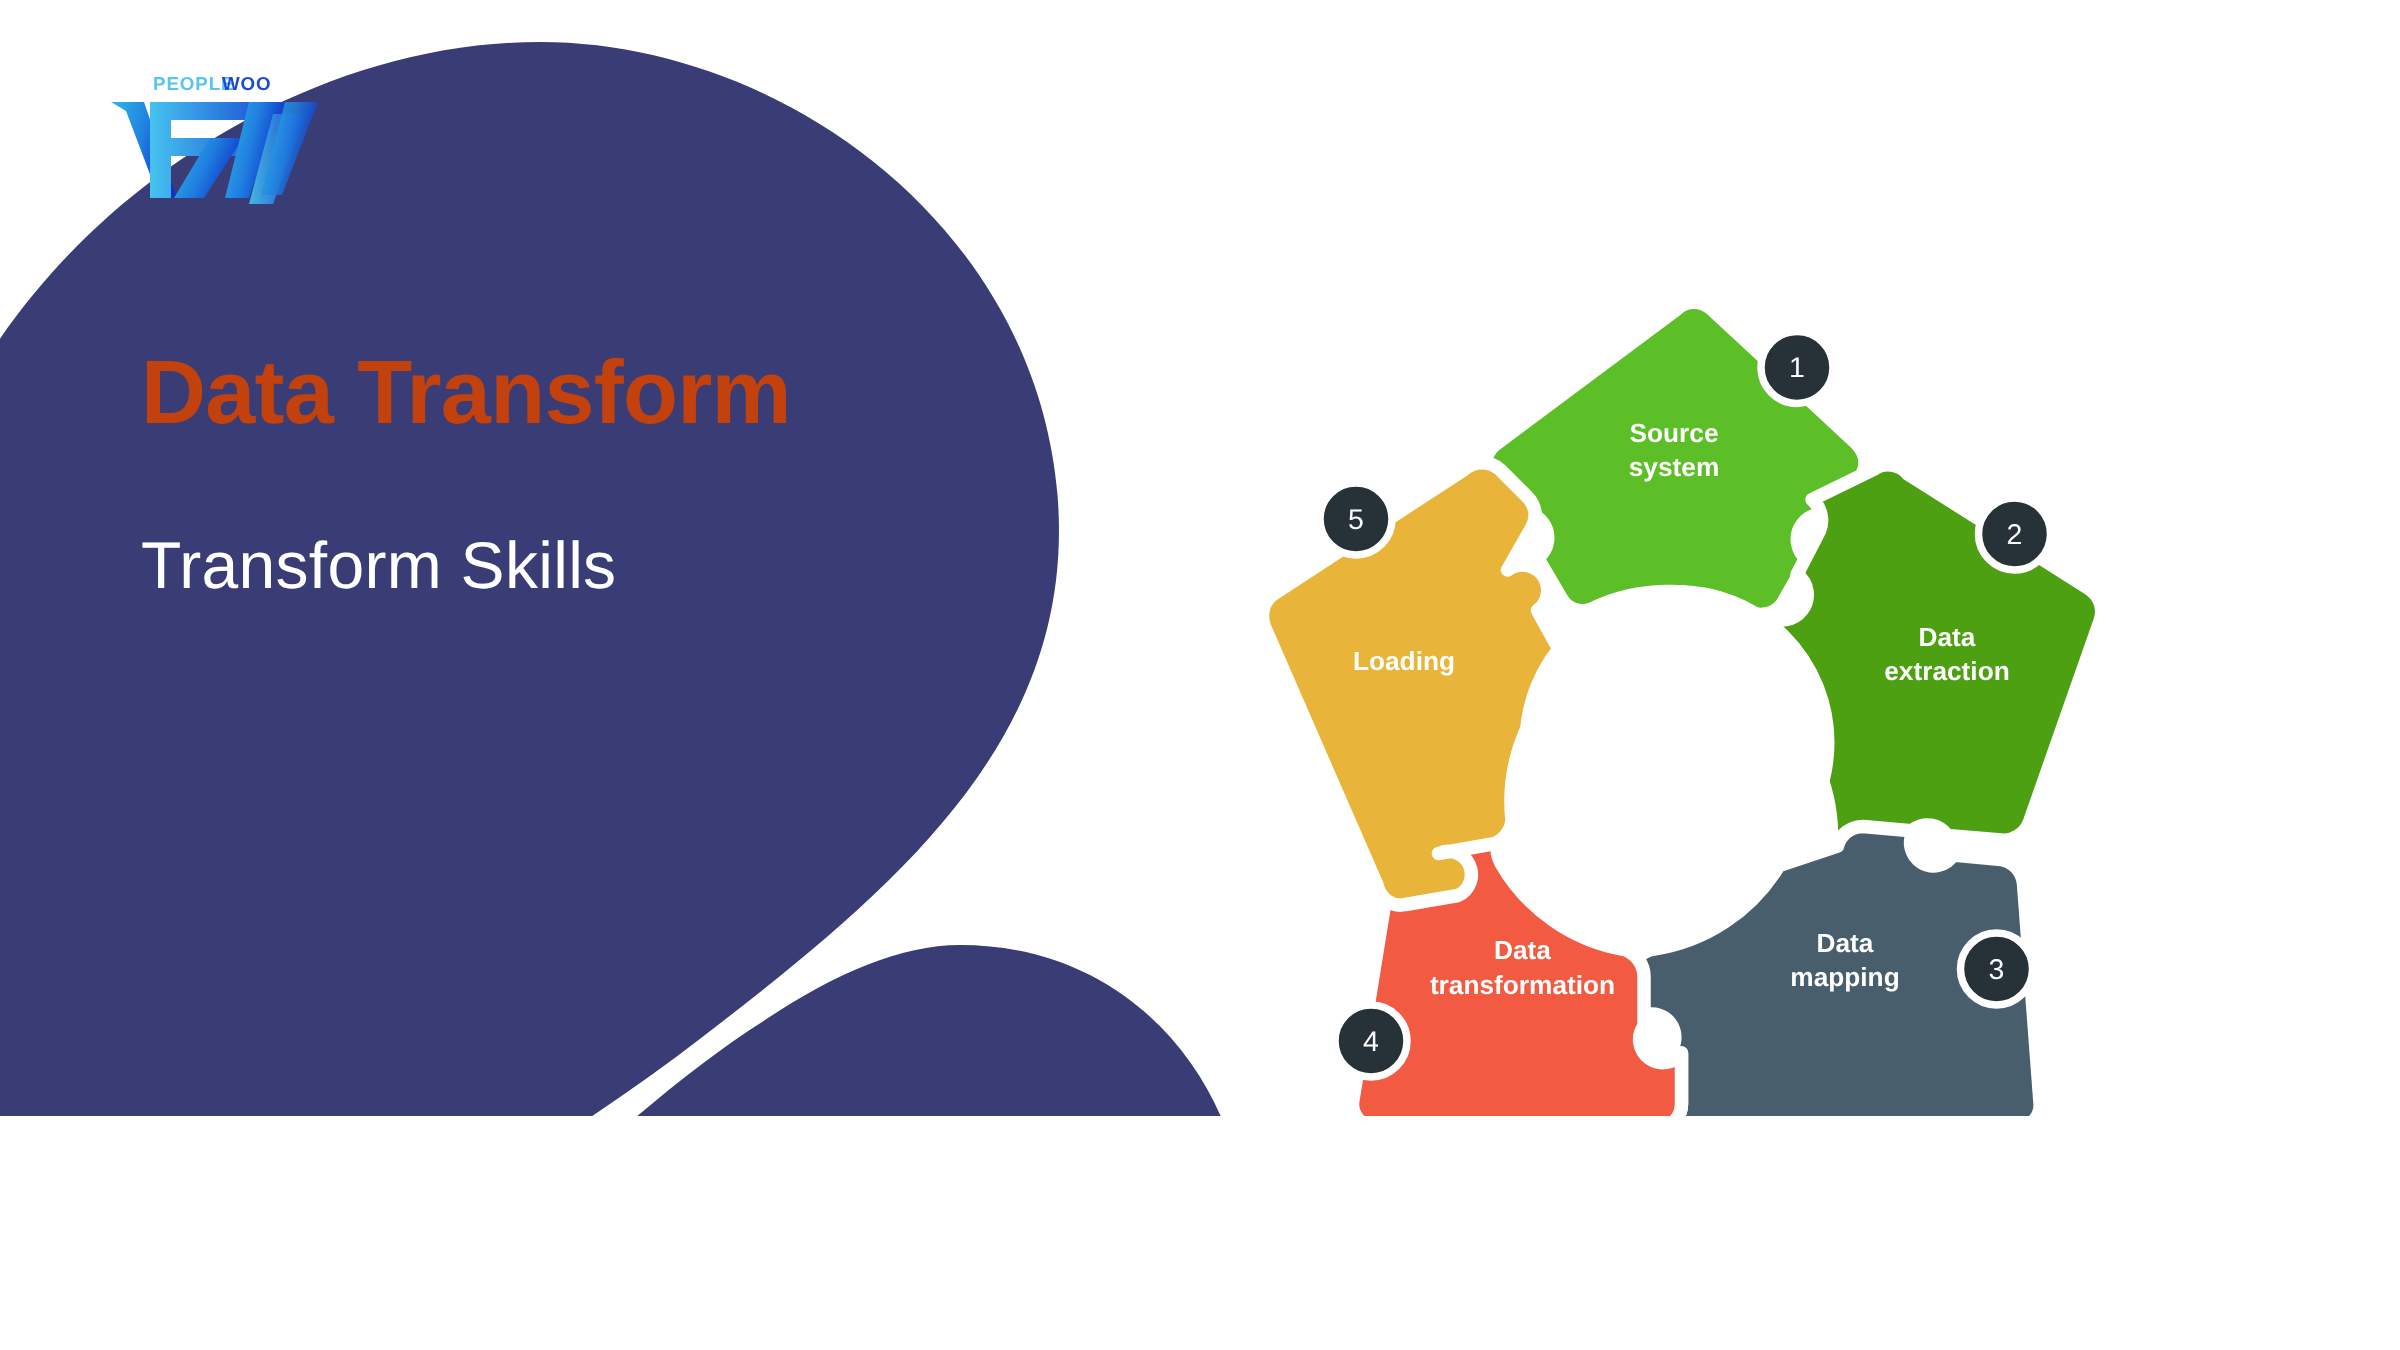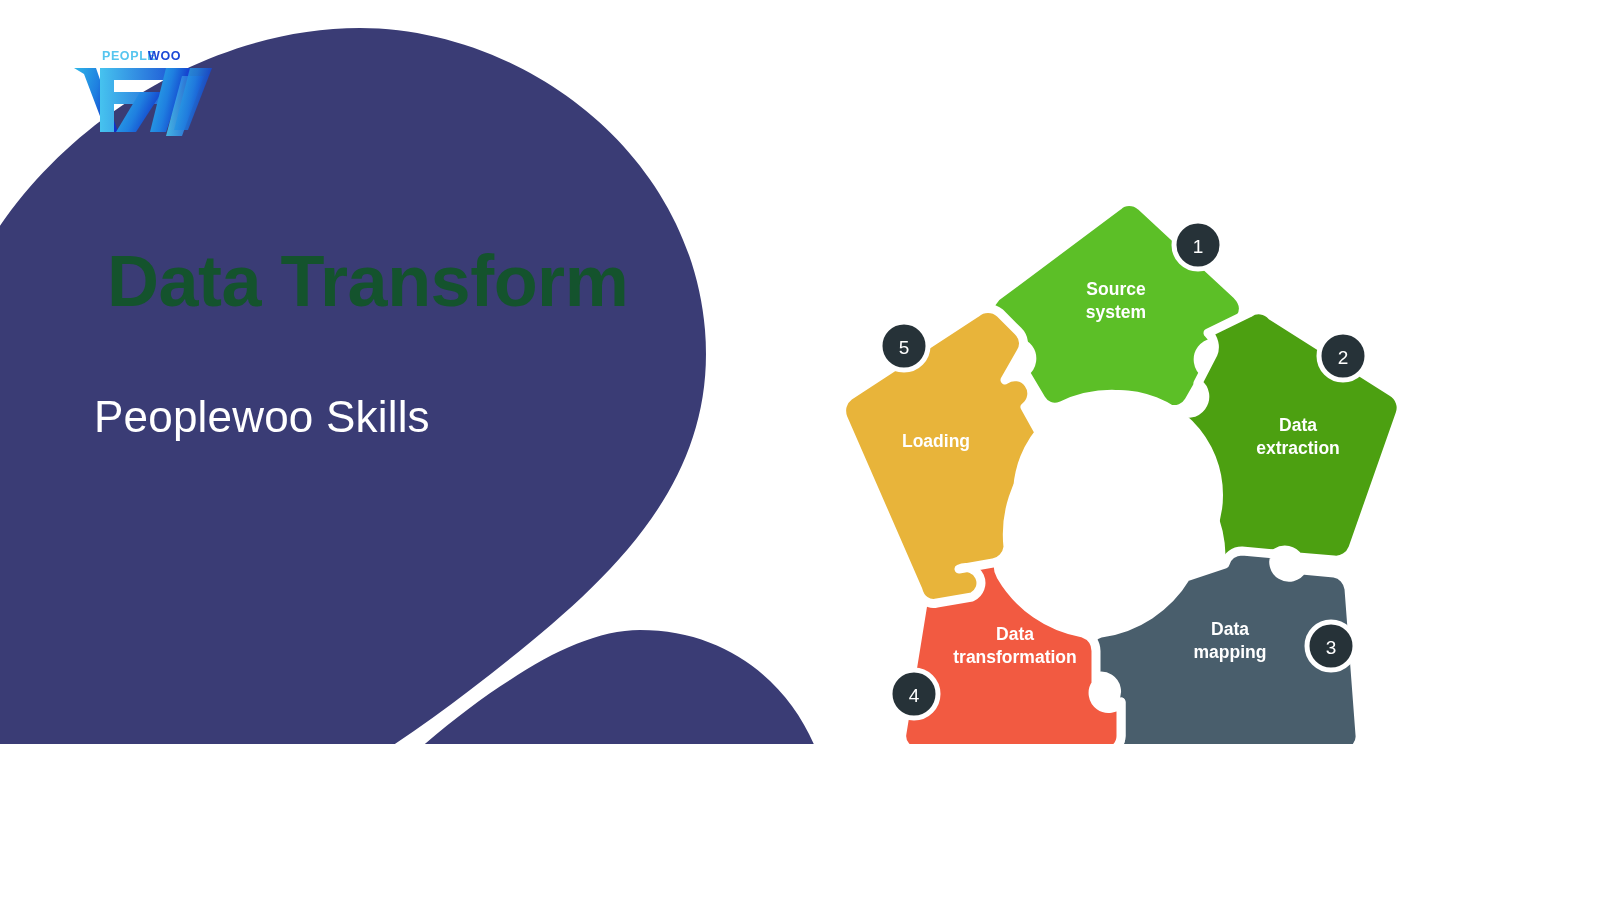--- a/index.html
+++ b/index.html
@@ -43,23 +43,23 @@
   }
 
   
   .text-block {
     position: absolute;
     left: 94px;
     top: 228px;
     width: 560px;
   }
   .page-title {
-    margin: 13px;
-    color: #14532d;
-    font-size: 72px;
+    margin: 0;
+    color: #c2410c;
+    font-size: 60px;
     line-height: 1.13;
     font-weight: 700;
     letter-spacing: -0.5px;
     font-family: "Liberation Sans", sans-serif;
   }
   .page-subtitle {
     margin: 0;
     padding-top: 56px;
     color: #ffffff;
     font-size: 44px;
@@ -141,21 +141,21 @@
     <g>
       <text x="32" y="20" font-family="'Liberation Sans', sans-serif" font-size="12.5" font-weight="700" letter-spacing="0.6" fill="#56c5ef">PEOPLE</text>
       <text x="78" y="20" font-family="'Liberation Sans', sans-serif" font-size="12.5" font-weight="700" letter-spacing="0.6" fill="#1c49d6">WOO</text>
     </g>
   </svg>
 
   <div class="text-block">
     <h1 class="page-title">
       <span>Data Transform</span><br>
     </h1>
-    <p class="page-subtitle">Peoplewoo Skills</p>
+    <p class="page-subtitle">Transform Skills</p>
   </div>
 
   <svg class="diagram" viewBox="0 0 640 620" width="640" height="620">
 
     <g>
       <path fill="#5cbf27" stroke="#ffffff" stroke-width="9" stroke-linejoin="round" d="M 318,36
                C 324,30 334,30 341,36
                L 437,125
                C 444,132 445,140 441,147
                L 425,176

